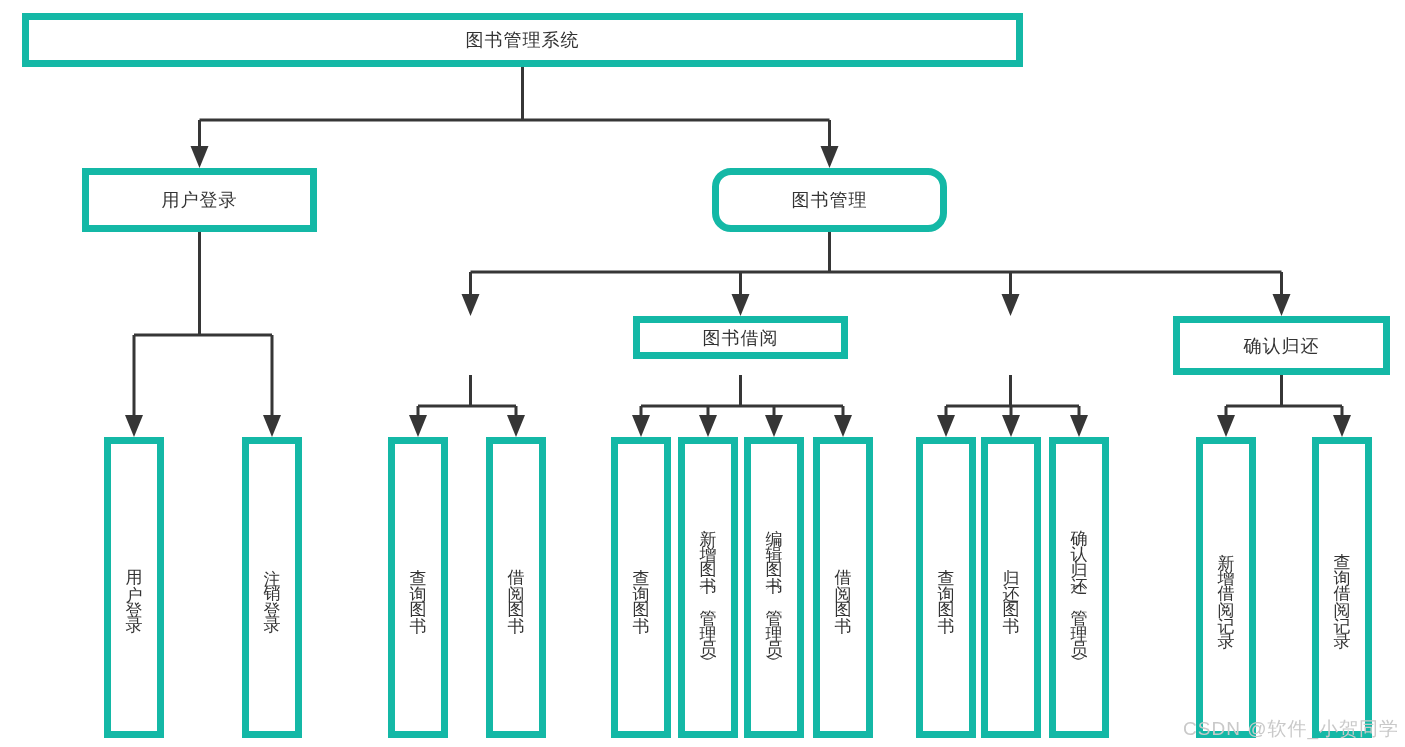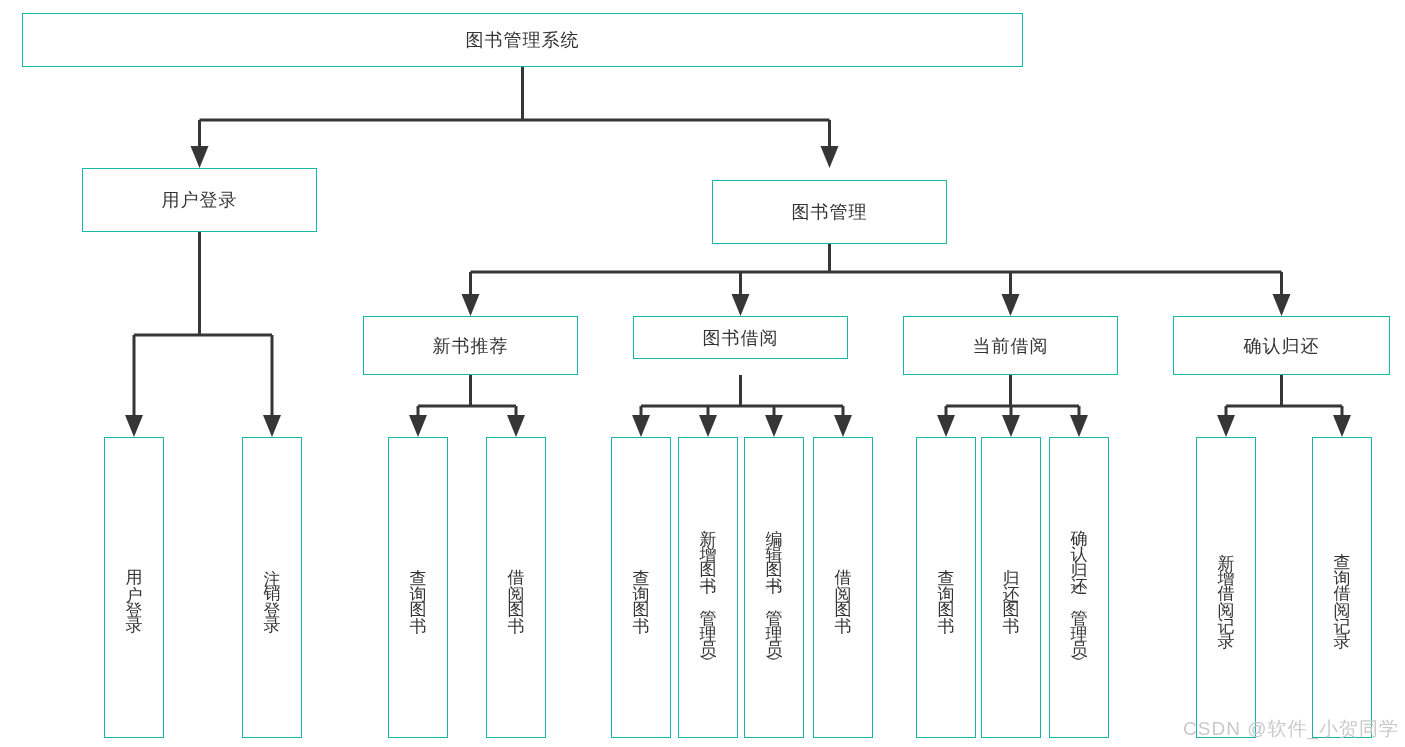--- a/index.html
+++ b/index.html
@@ -17,21 +17,21 @@
   .connectors {
     position: absolute;
     left: 0; top: 0;
     width: 1405px; height: 747px;
     z-index: 1;
   }
 
   .box {
     position: absolute;
     background: #ffffff;
-    border: 1px solid #14b8a6;
+    border: 7px solid #14b8a6;
     display: flex;
     align-items: center;
     justify-content: center;
     z-index: 2;
   }
 
   .box .label {
     font-size: 18px;
     color: #333333;
     letter-spacing: 1px;
@@ -121,32 +121,26 @@
     </g>
   </svg>
 
   <div class="box" style="left:22px; top:13px; width:1001px; height:54px;">
     <span class="label">图书管理系统</span>
   </div>
 
   <div class="box" style="left:82px; top:168px; width:235px; height:64px;">
     <span class="label">用户登录</span>
   </div>
-  <div class="box" style="left:712px; top:180px; width:235px; height:64px;">
+  <div class="box" style="left:712px; top:168px; width:235px; height:64px;border-radius:19px;">
     <span class="label">图书管理</span>
   </div>
 
-  <div class="box" style="left:363px; top:316px; width:215px; height:59px;">
-    <span class="label">新书推荐</span>
-  </div>
   <div class="box" style="left:633px; top:316px; width:215px; height:43px;">
     <span class="label">图书借阅</span>
-  </div>
-  <div class="box" style="left:903px; top:316px; width:215px; height:59px;">
-    <span class="label">当前借阅</span>
   </div>
   <div class="box" style="left:1173px; top:316px; width:217px; height:59px;">
     <span class="label">确认归还</span>
   </div>
 
   <div class="box leaf" style="left:104px; top:437px; width:60px; height:301px;">
     <span class="label">用户登录</span>
   </div>
   <div class="box leaf" style="left:242px; top:437px; width:60px; height:301px;">
     <span class="label">注销登录</span>

